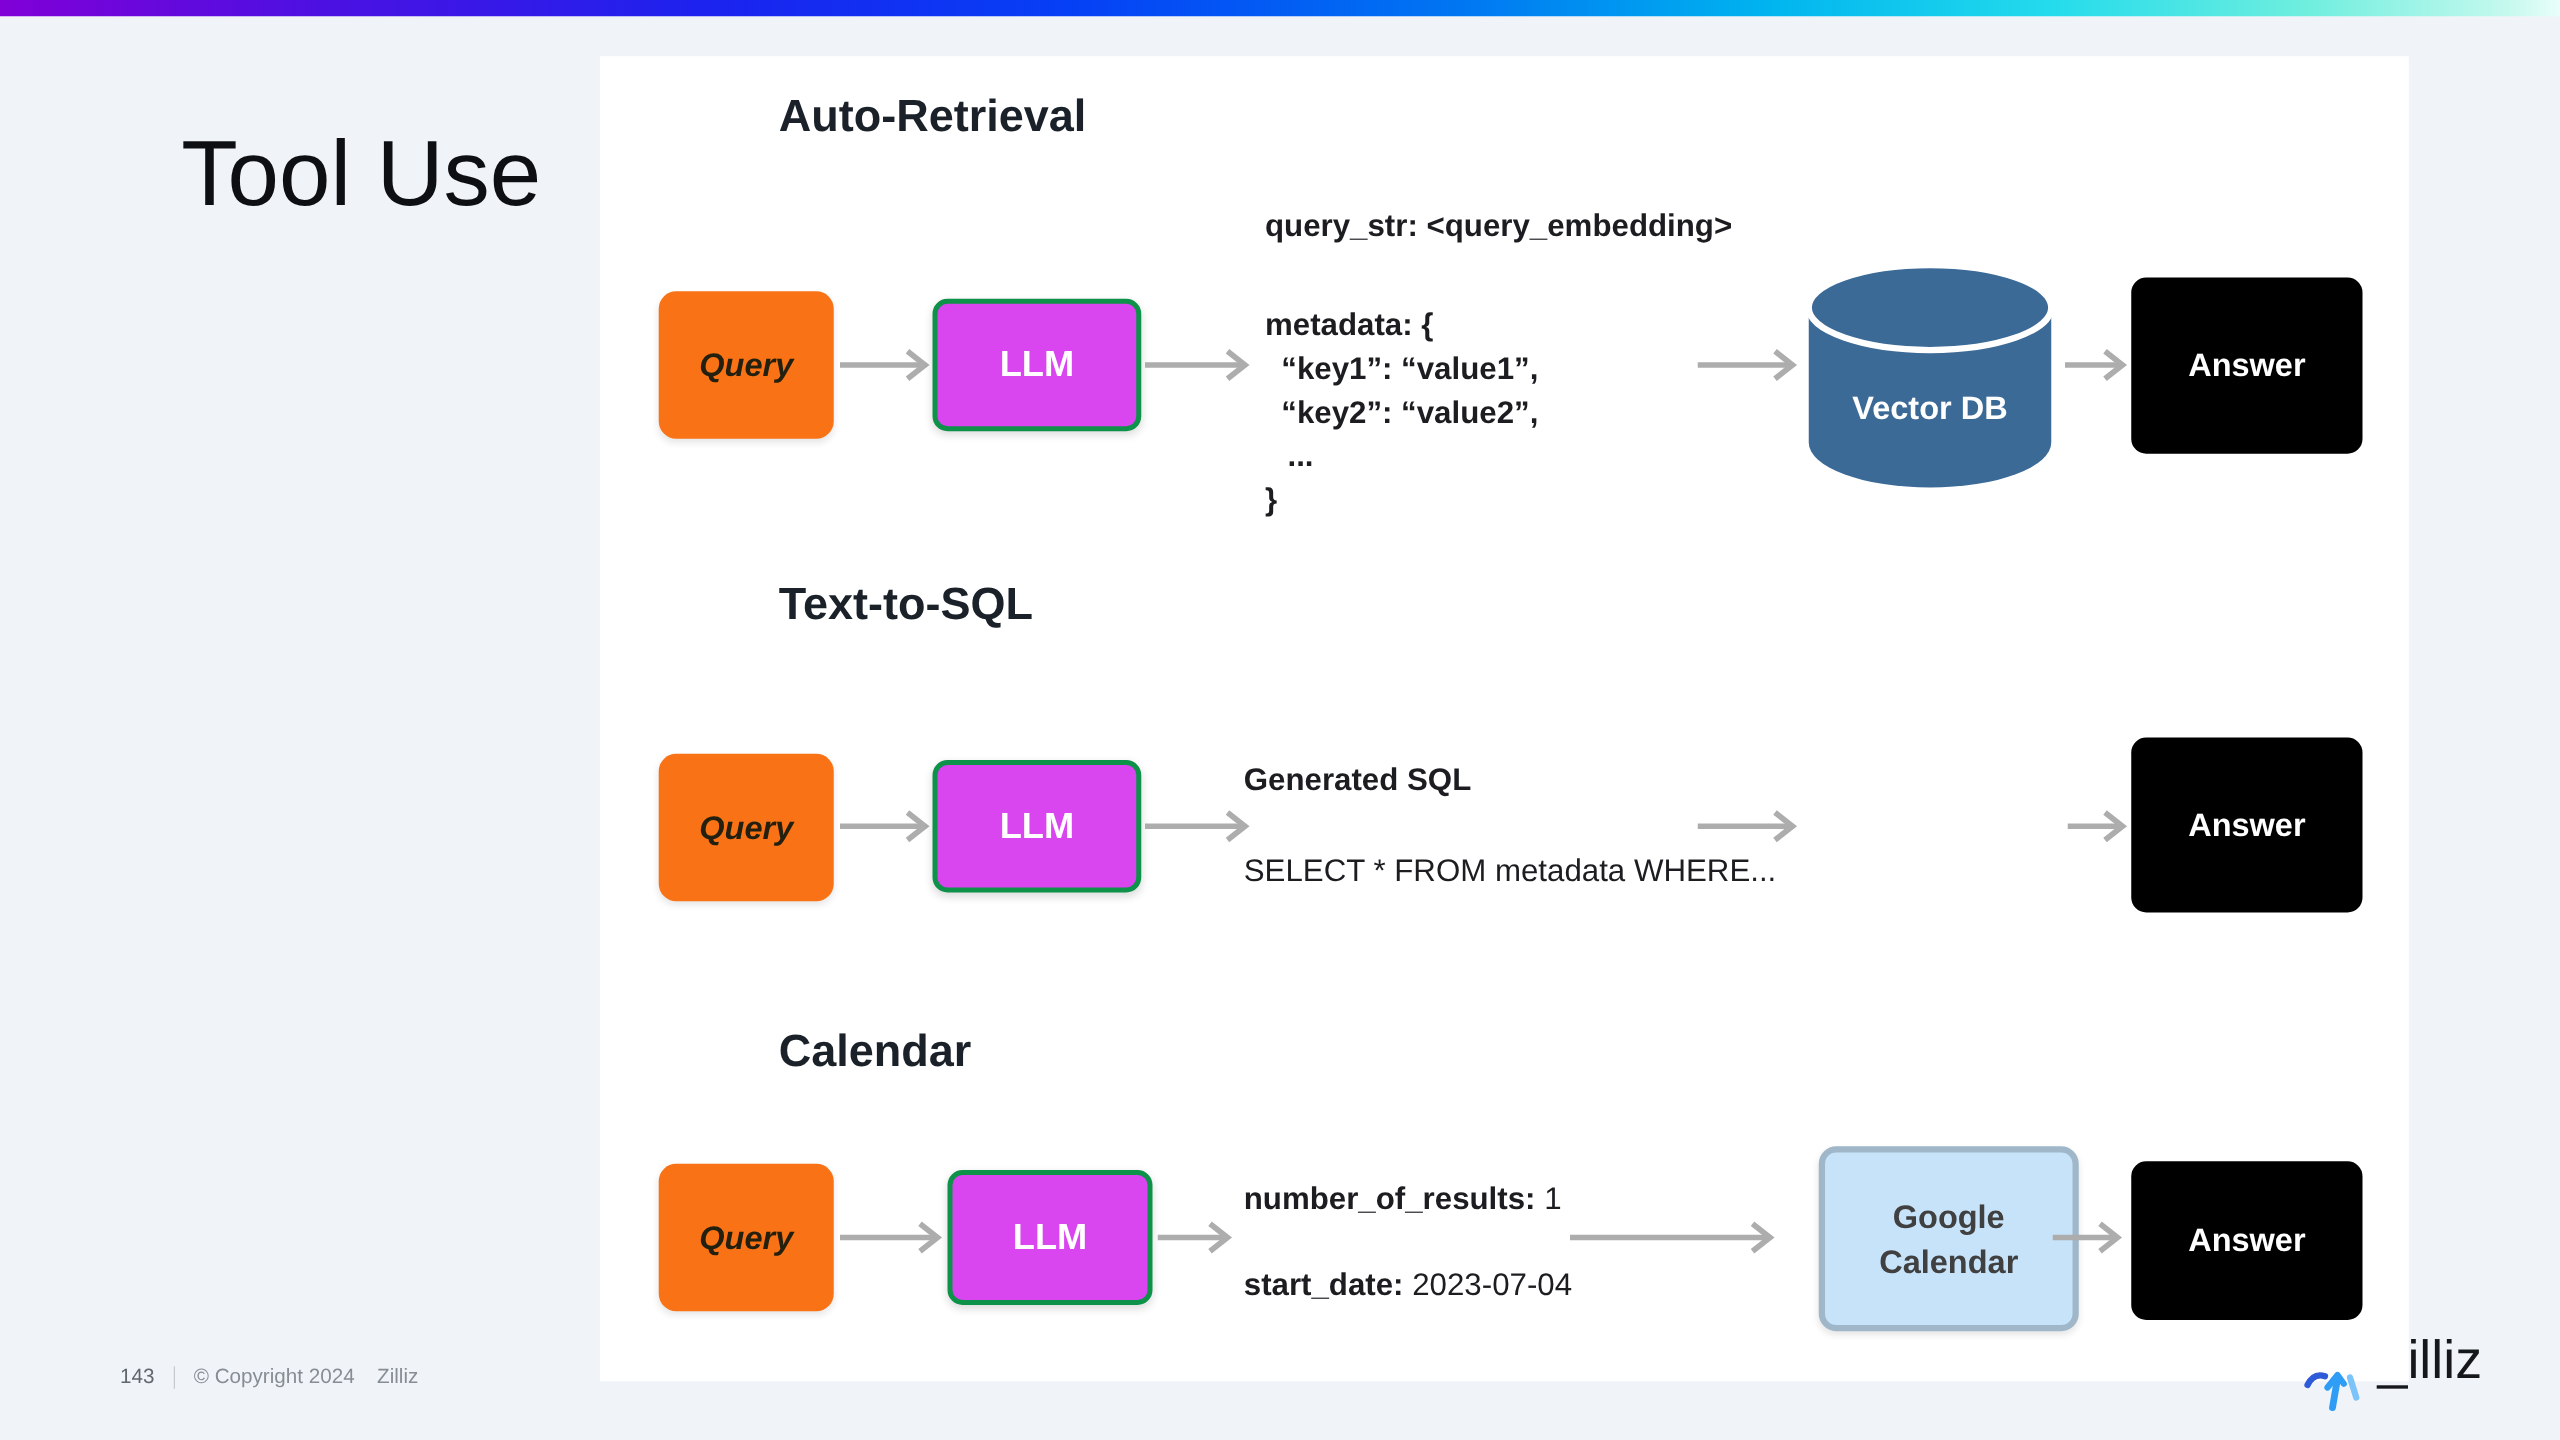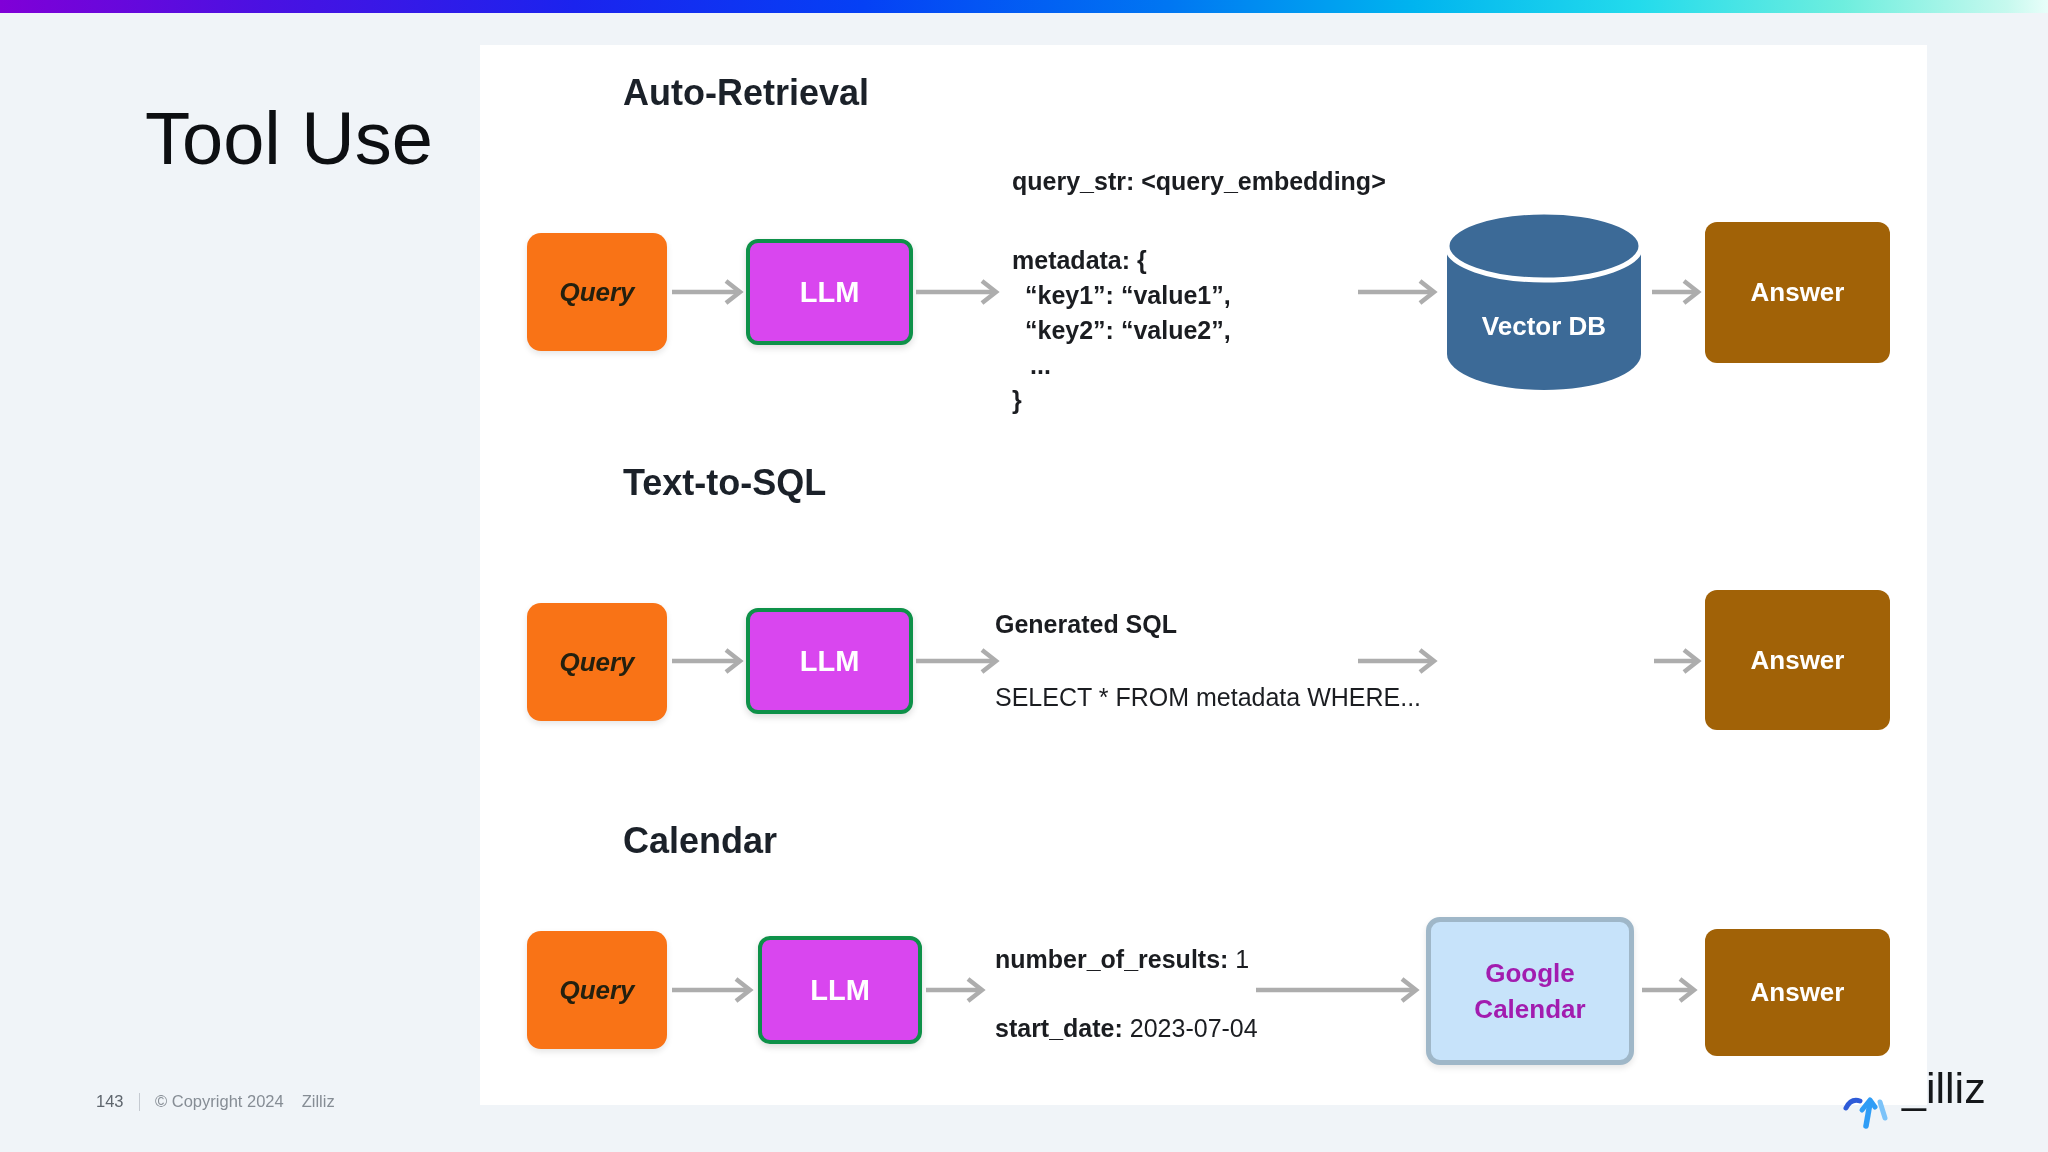--- a/index.html
+++ b/index.html
@@ -18,23 +18,23 @@
   .panel { position:absolute; left:480px; top:45px; width:1447px; height:1060px; background:#FFFFFF; }
 
   .sec-heading { position:absolute; font-size:36px; font-weight:700; color:#1B2129; }
 
   .node { position:absolute; display:flex; align-items:center; justify-content:center;
     font-weight:700; text-align:center; }
   .query { background:#f97316; color:#24200F; border-radius:14px; font-size:26px;
     box-shadow:0 3px 6px rgba(0,0,0,0.10);font-style:italic; }
   .llm { background:#d946ef; border:4px solid #0E9149; color:#FFFFFF; border-radius:12px;
     font-size:29px; box-shadow:0 3px 7px rgba(0,0,0,0.14); }
-  .answer { background:#a16207; color:#FFFFFF; border-radius:12px; font-size:26px; }
-  .gcal { background:#C7E3FA; border:5px solid #9FB7C8; border-radius:14px; color:#a21caf;
-    font-size:26px; line-height:36px; box-shadow:0 3px 6px rgba(0,0,0,0.10); }
+  .answer { background:#000000; color:#FFFFFF; border-radius:12px; font-size:26px; }
+  .gcal { background:#C7E3FA; border:5px solid #9FB7C8; border-radius:14px; color:#404040;
+    font-size:26px; line-height:36px; box-shadow:0 3px 6px rgba(0,0,0,0.10);margin-left:29px; }
 
   .arrow { position:absolute; }
   .arrow line, .arrow polyline { stroke:#ADADAD; stroke-width:4.5; fill:none; }
 
   .cyl { position:absolute; }
   .cyl svg { position:absolute; left:0; top:0; }
   .cyl-label { position:absolute; left:0; width:100%; text-align:center; color:#FFFFFF;
     font-weight:700; font-size:26px; }
 
   .ptext { position:absolute; font-size:25px; font-weight:700; color:#1B1D21; white-space:nowrap; }

